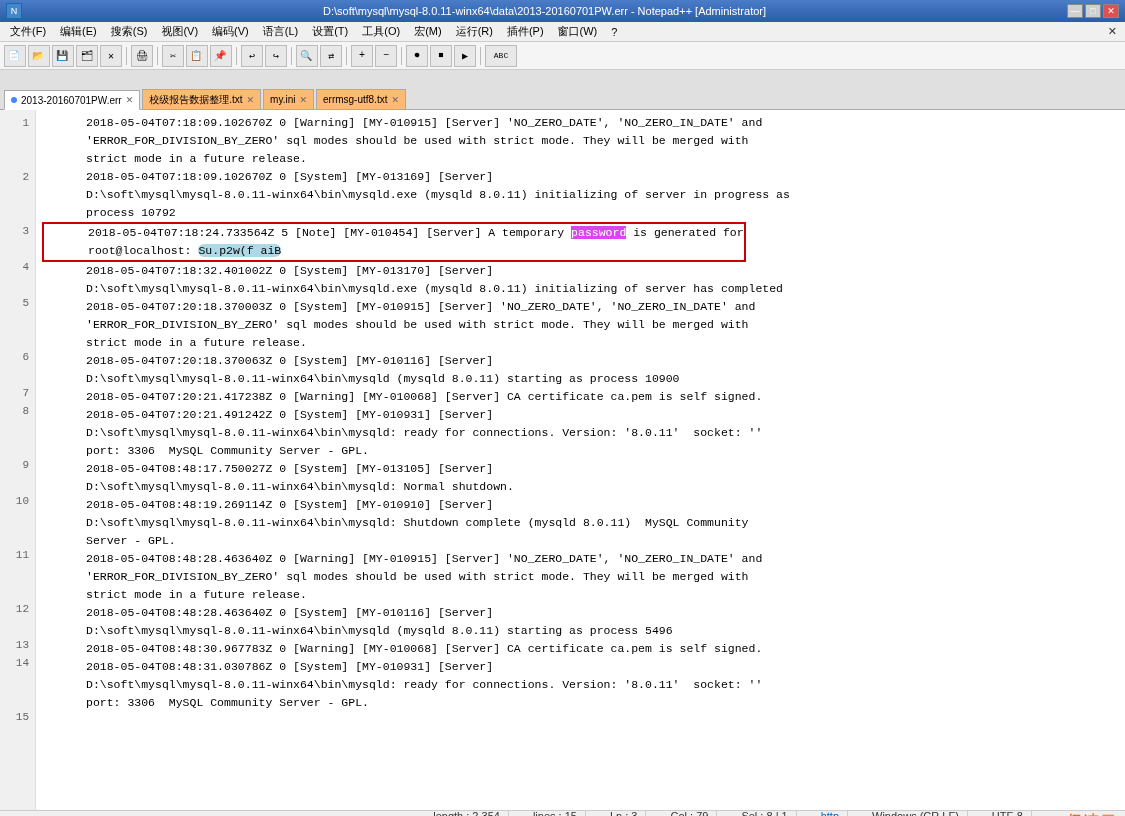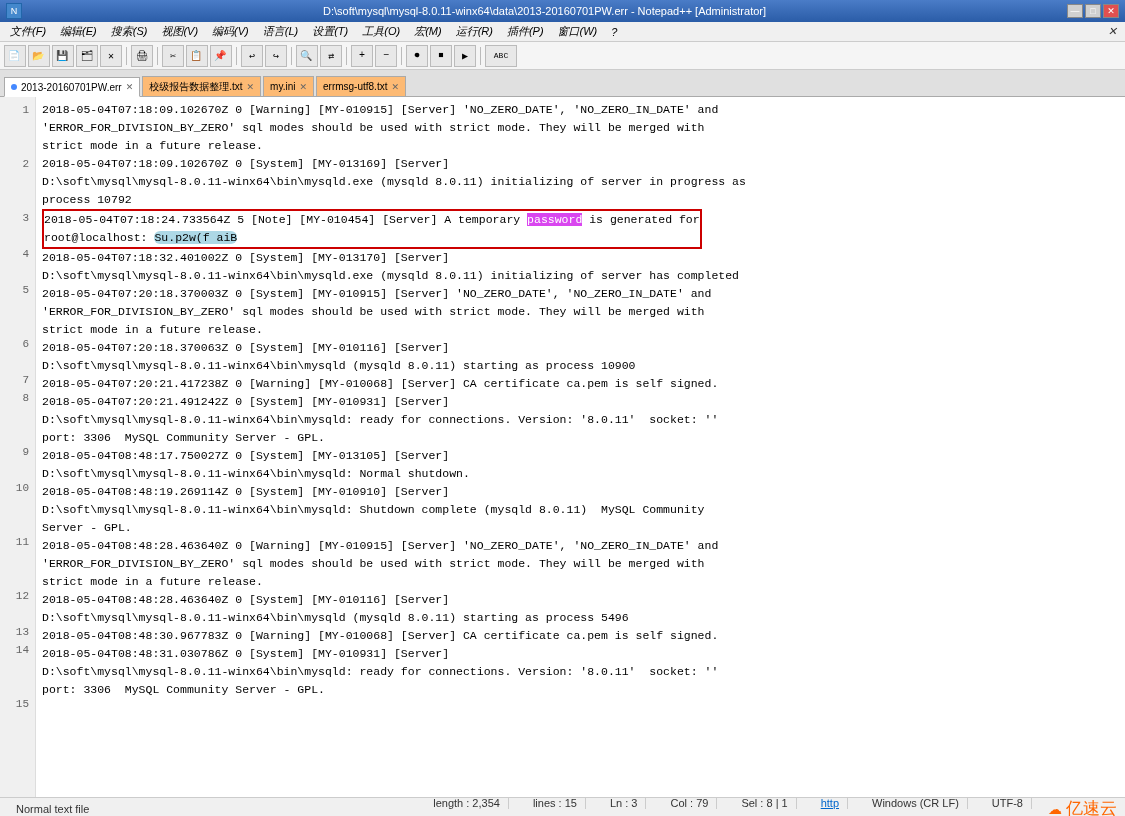--- a/index.html
+++ b/index.html
@@ -43,21 +43,20 @@
     .menu-bar {
       background: #f0f0f0;
       border-bottom: 1px solid #ccc;
       height: 20px;
       display: flex;
       align-items: center;
       padding: 0 4px;
       gap: 2px;
       font-family: Arial, sans-serif;
       font-size: 11px;
-      font-style: italic;
     }
     .menu-item {
       padding: 2px 6px;
       cursor: pointer;
     }
 
     
     .toolbar {
       background: #f5f5f5;
       border-bottom: 1px solid #ccc;
@@ -79,21 +78,21 @@
       width: 1px; height: 18px;
       background: #bbb;
       margin: 0 2px;
     }
 
     
     .tab-bar {
       background: #e0e0e0;
       display: flex;
       align-items: flex-end;
-      height: 27px;
+      height: 40px;
       padding-left: 4px;
       border-bottom: 1px solid #aaa;
       font-family: Arial, sans-serif;
       font-size: 11px;
     }
     .tab {
       display: flex;
       align-items: center;
       height: 20px;
       padding: 0 6px;
@@ -158,20 +157,21 @@
       line-height: 18px;
       color: #000;
       font-family: 'Courier New', Courier, monospace;
     }
 
     .code-line {
       display: block;
       white-space: pre;
       height: 18px;
       line-height: 18px;
+      margin-left: 44px;
     }
 
     
     .highlight-green {
       background: #d946ef;
       color: white;
     }
 
     
     .highlight-blue-bg {

